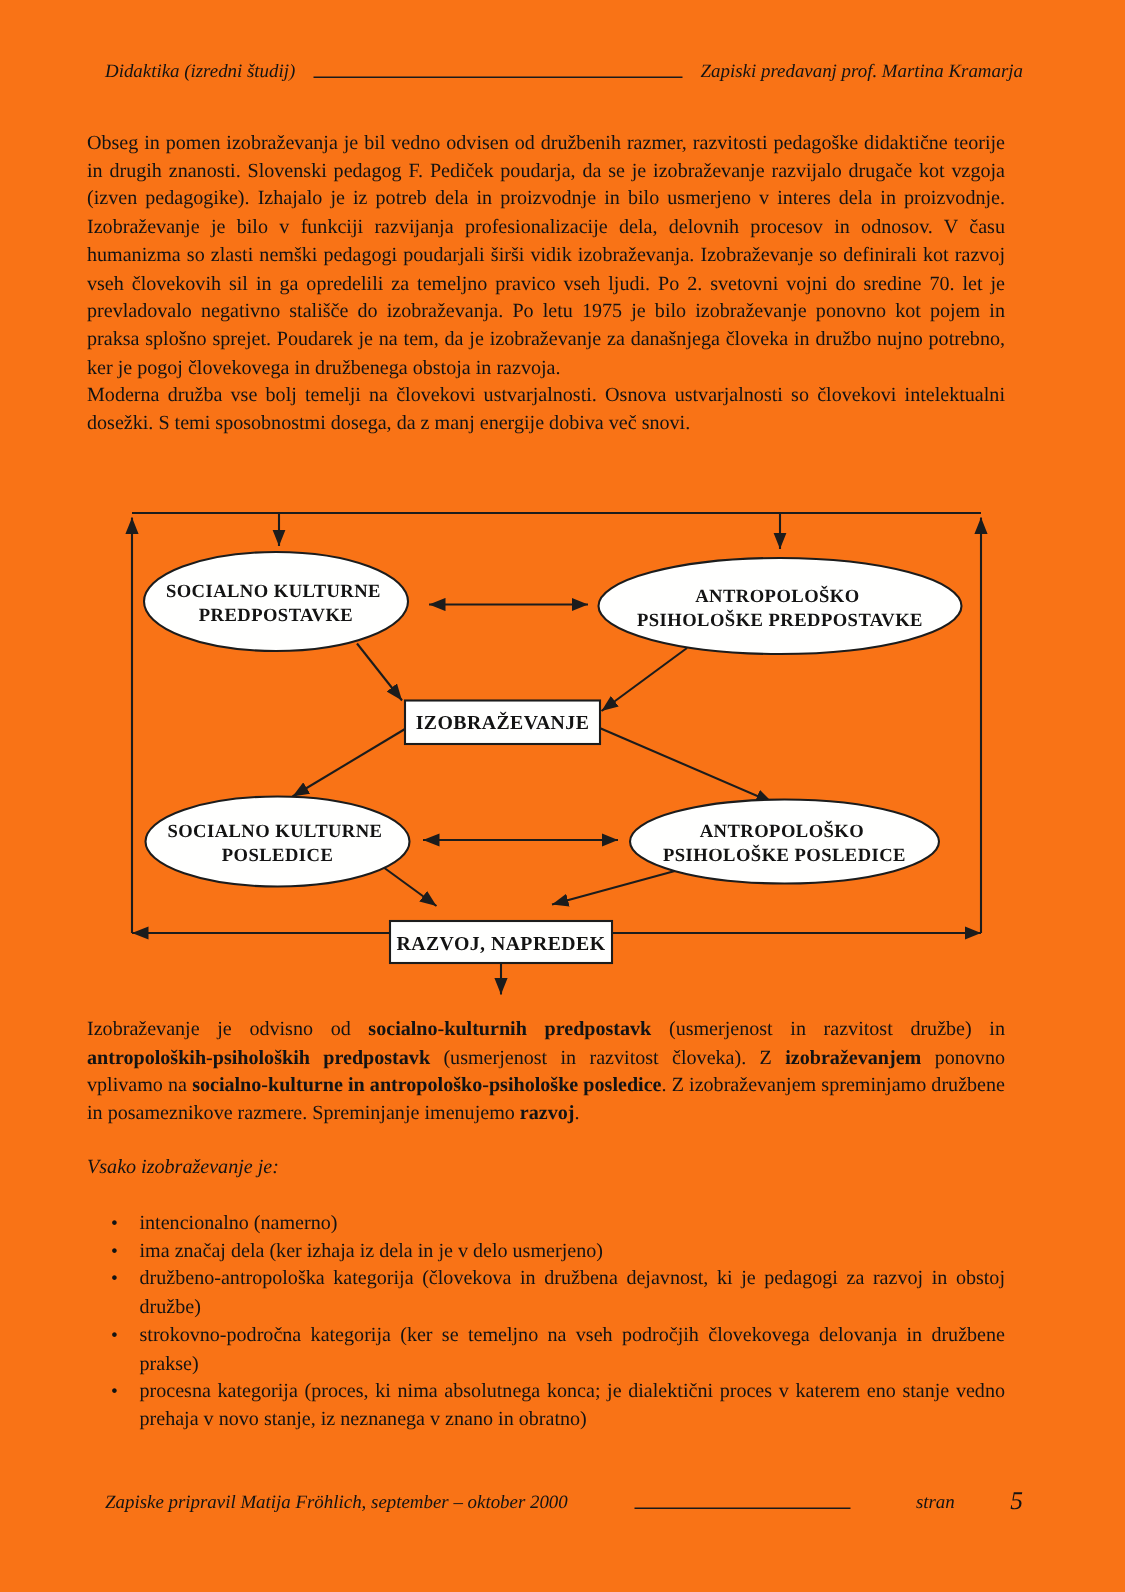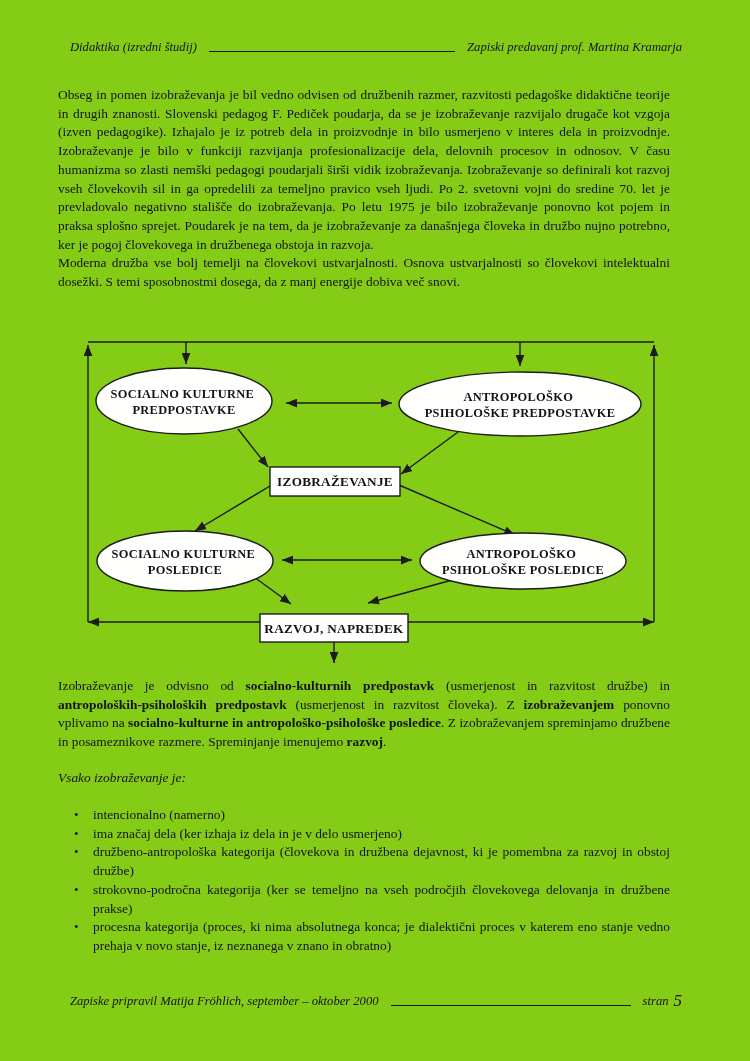--- a/index.html
+++ b/index.html
@@ -1,29 +1,29 @@
 <!DOCTYPE html>
 <html><head>
 <meta charset="utf-8">
 <style>
   html,body { margin:0; padding:0; background:#888; }
   .page {
     position:relative; width:750px; height:1061px; margin:0 auto;
-    background:#84cc16; color:#131313;
+    background:#f97316; color:#131313;
     font-family:"Liberation Serif", serif;
     font-size:13.4px; line-height:18.7px;
   }
   
   .hdr, .ftr {
     position:absolute; left:70px; right:68px;
     display:flex; align-items:flex-end;
     font-style:italic; font-size:12.6px; line-height:15px;
   }
   .hdr { top:40px; }
-  .ftr { top:992px; }
+  .ftr { top:992px;gap:32px; }
   .rule { flex:1 1 auto; border-bottom:1.6px solid #1a1a1a; margin:0 12px 3px 12px; height:1px; }
   .pageno { font-size:17px; margin-left:5px; line-height:17px; }
   
   .blk { position:absolute; left:58px; width:612px; text-align:justify; }
   .blk p { margin:0; }
   .intro { top:86px; }
   .after { top:677px; }
   .list-head { top:769px; font-weight:normal; font-style:italic; text-align:left; }
   .bullets { top:806px; }
   .bullets ul { list-style:none; margin:0; padding:0; }
@@ -125,21 +125,21 @@
       <li>
         <span class="dot">•</span>
         <span class="btxt">intencionalno (namerno)</span>
       </li>
       <li>
         <span class="dot">•</span>
         <span class="btxt">ima značaj dela (ker izhaja iz dela in je v delo usmerjeno)</span>
       </li>
       <li>
         <span class="dot">•</span>
-        <span class="btxt">družbeno-antropološka kategorija (človekova in družbena dejavnost, ki je pomembna za razvoj in obstoj družbe)</span>
+        <span class="btxt">družbeno-antropološka kategorija (človekova in družbena dejavnost, ki je pedagogi za razvoj in obstoj družbe)</span>
       </li>
       <li>
         <span class="dot">•</span>
         <span class="btxt">strokovno-področna kategorija (ker se temeljno na vseh področjih človekovega delovanja in družbene prakse)</span>
       </li>
       <li>
         <span class="dot">•</span>
         <span class="btxt">procesna kategorija (proces, ki nima absolutnega konca; je dialektični proces v katerem eno stanje vedno prehaja v novo stanje, iz neznanega v znano in obratno)</span>
       </li>
     </ul>

